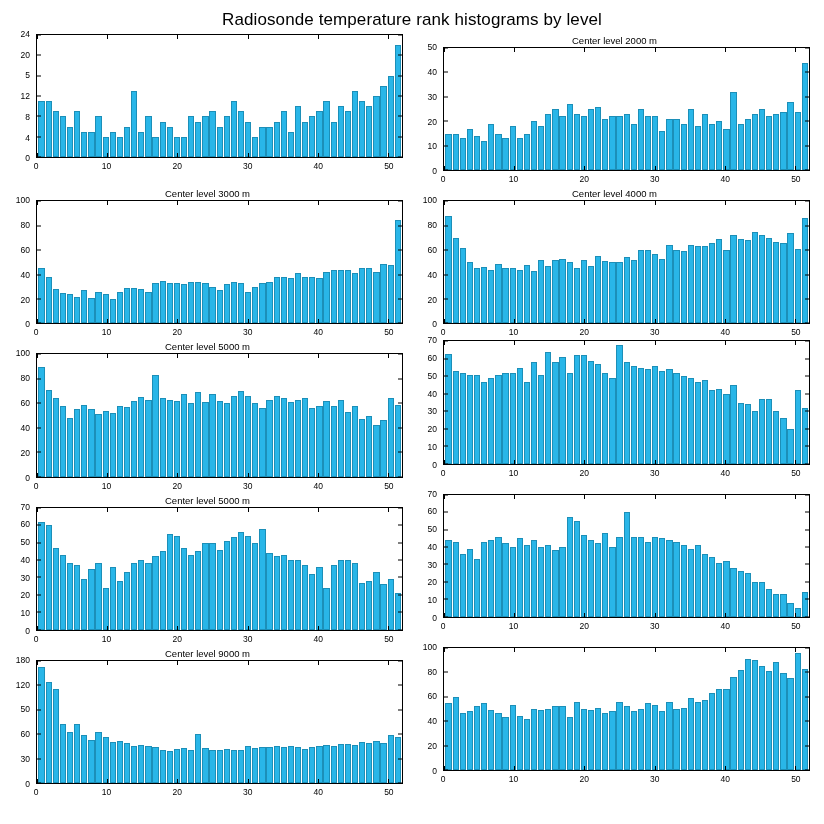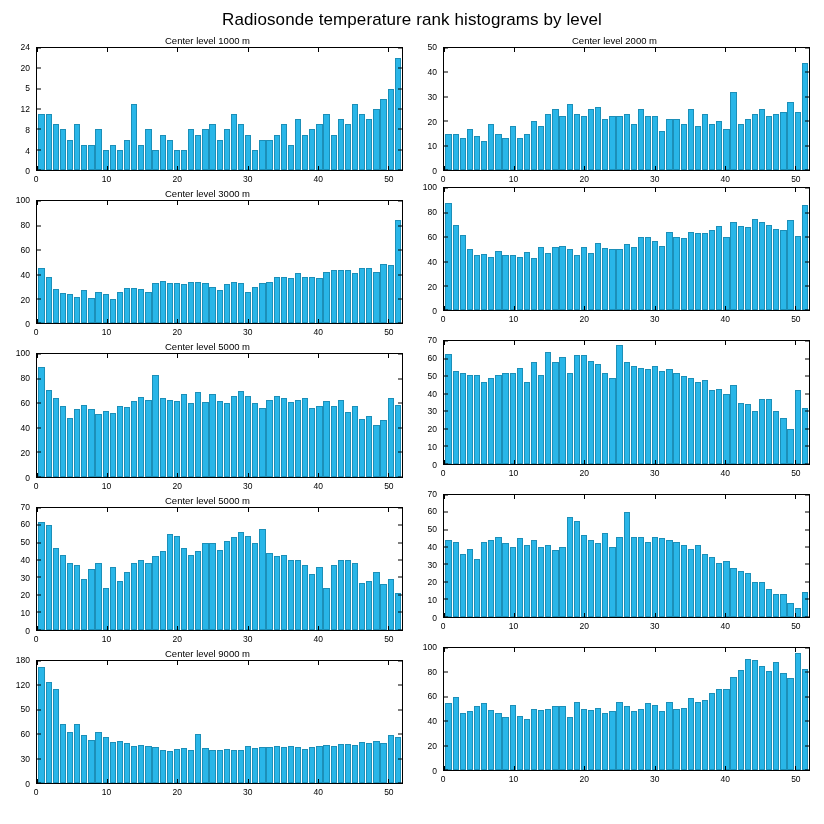--- a/index.html
+++ b/index.html
@@ -123,21 +123,20 @@
     background: #000;
   }
 </style>
 </head>
 <body>
 
 <div id="page-title">Radiosonde temperature rank histograms by level</div>
 
 <div id="grid">
     <div class="panel">
-      <div class="panel-title">Center level 1000 m</div>
       <div class="plot-wrap">
         <div class="axes">
           <div class="bars">
             <div class="bar" title="1: 11" style="height: 45.8333%; background: rgb(41, 182, 232); border-color: rgb(28, 143, 184);"></div>
             <div class="bar" title="2: 11" style="height: 45.8333%; background: rgb(41, 182, 232); border-color: rgb(28, 143, 184);"></div>
             <div class="bar" title="3: 9" style="height: 37.5%; background: rgb(41, 182, 232); border-color: rgb(28, 143, 184);"></div>
             <div class="bar" title="4: 8" style="height: 33.3333%; background: rgb(41, 182, 232); border-color: rgb(28, 143, 184);"></div>
             <div class="bar" title="5: 6" style="height: 25%; background: rgb(41, 182, 232); border-color: rgb(28, 143, 184);"></div>
             <div class="bar" title="6: 9" style="height: 37.5%; background: rgb(41, 182, 232); border-color: rgb(28, 143, 184);"></div>
             <div class="bar" title="7: 5" style="height: 20.8333%; background: rgb(41, 182, 232); border-color: rgb(28, 143, 184);"></div>
@@ -426,20 +425,21 @@
           <div class="xlabel" style="left: 0%;">0</div>
           <div class="xlabel" style="left: 19.2308%;">10</div>
           <div class="xlabel" style="left: 38.4615%;">20</div>
           <div class="xlabel" style="left: 57.6923%;">30</div>
           <div class="xlabel" style="left: 76.9231%;">40</div>
           <div class="xlabel" style="left: 96.1538%;">50</div>
         </div>
       </div>
     </div>
     <div class="panel">
+      <div class="panel-title">Center level 4000 m</div>
       <div class="plot-wrap">
         <div class="axes">
           <div class="bars">
             <div class="bar" title="1: 88" style="height: 88%; background: rgb(41, 182, 232); border-color: rgb(28, 143, 184);"></div>
             <div class="bar" title="2: 70" style="height: 70%; background: rgb(41, 182, 232); border-color: rgb(28, 143, 184);"></div>
             <div class="bar" title="3: 62" style="height: 62%; background: rgb(41, 182, 232); border-color: rgb(28, 143, 184);"></div>
             <div class="bar" title="4: 50" style="height: 50%; background: rgb(41, 182, 232); border-color: rgb(28, 143, 184);"></div>
             <div class="bar" title="5: 45" style="height: 45%; background: rgb(41, 182, 232); border-color: rgb(28, 143, 184);"></div>
             <div class="bar" title="6: 46" style="height: 46%; background: rgb(41, 182, 232); border-color: rgb(28, 143, 184);"></div>
             <div class="bar" title="7: 44" style="height: 44%; background: rgb(41, 182, 232); border-color: rgb(28, 143, 184);"></div>

